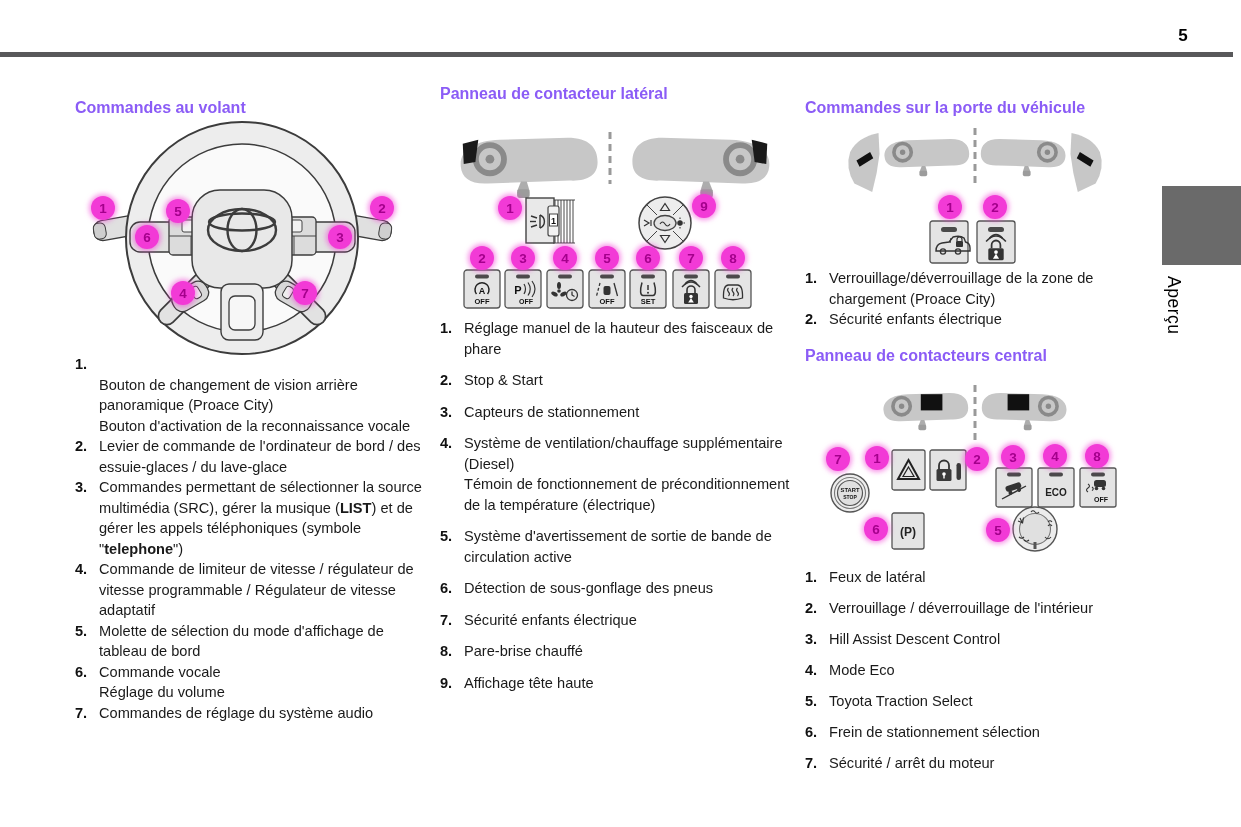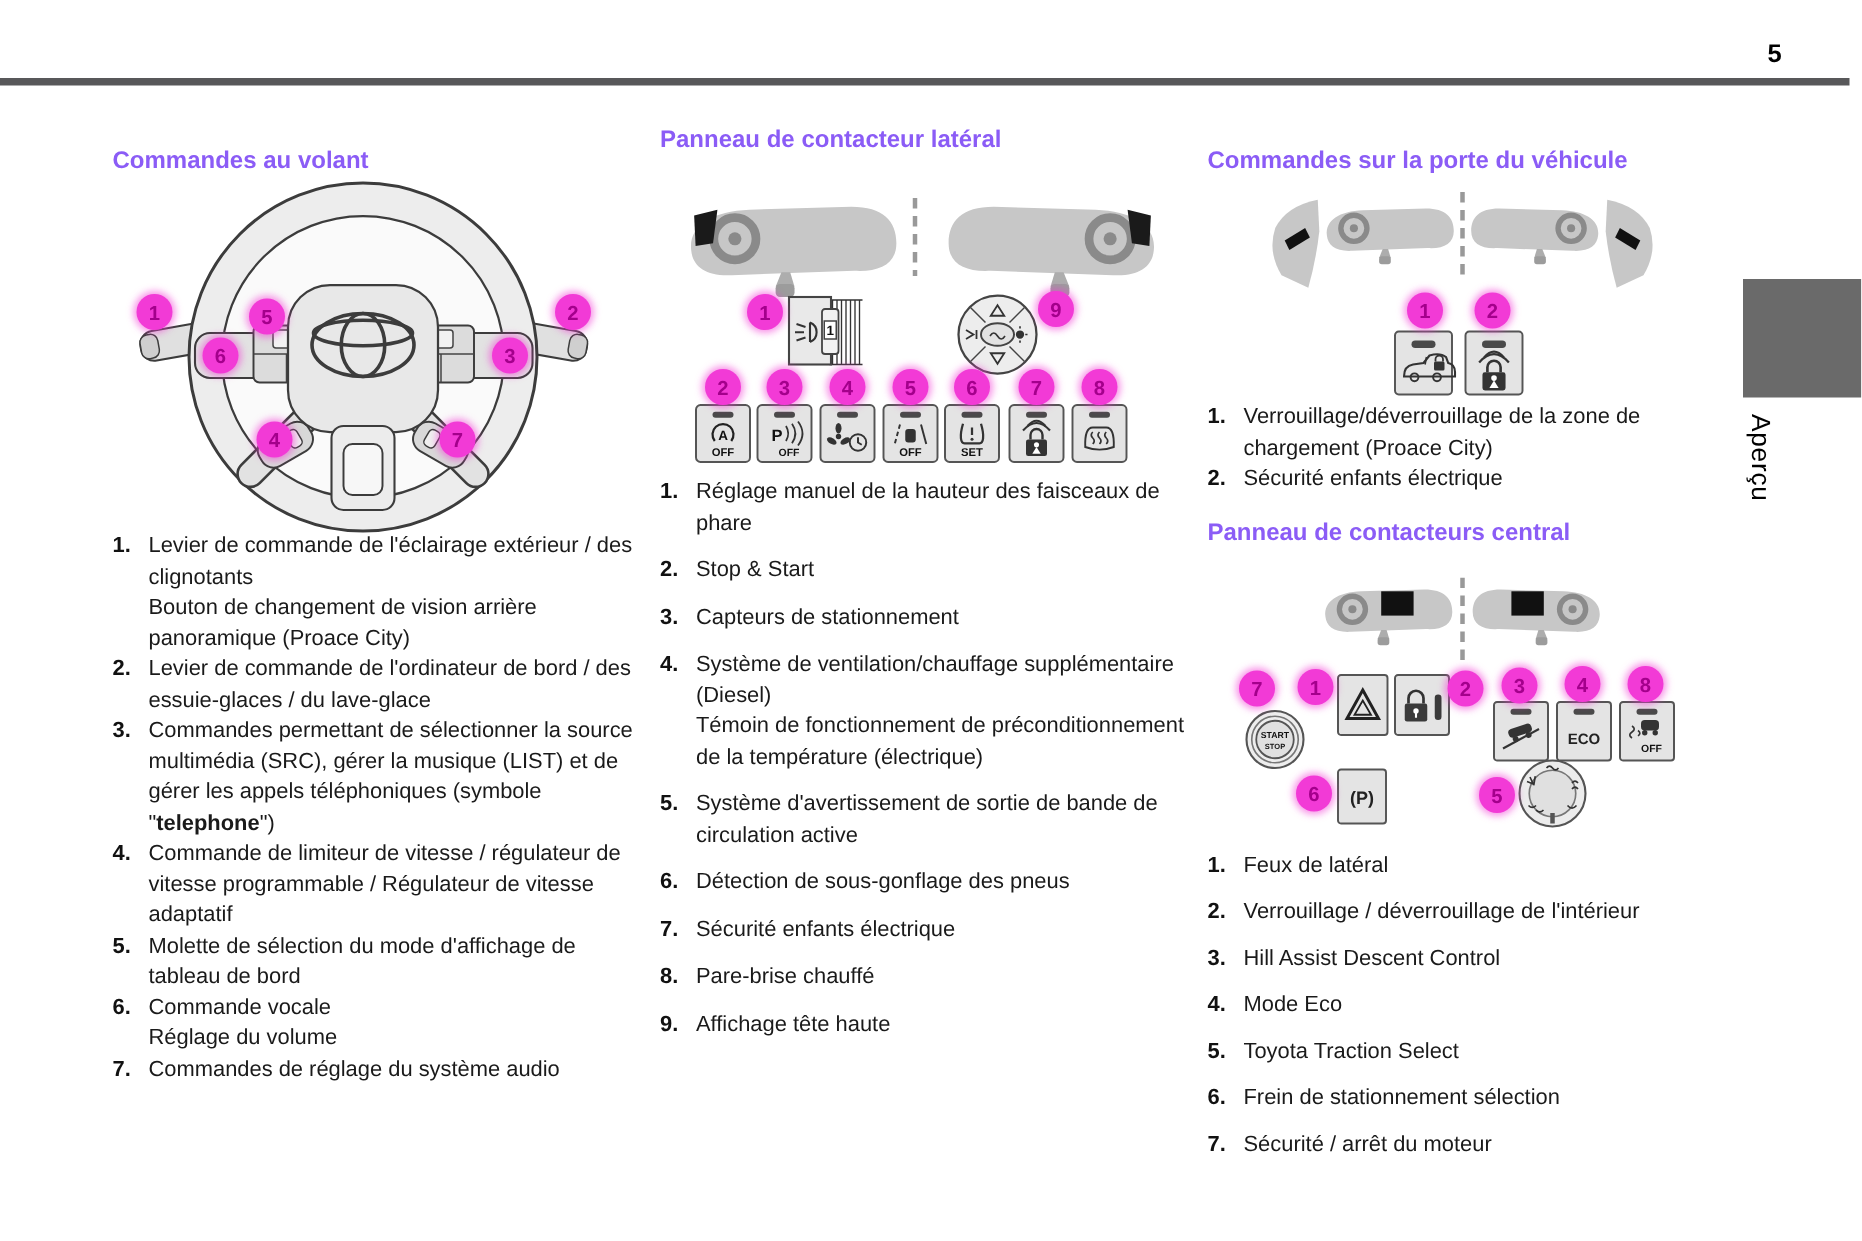--- a/index.html
+++ b/index.html
@@ -421,31 +421,31 @@
   <div class="callout" style="left:1013px;top:457px;">3</div>
   <div class="callout" style="left:1055px;top:456px;">4</div>
   <div class="callout" style="left:1097px;top:456px;">8</div>
   <div class="callout" style="left:876px;top:529px;">6</div>
   <div class="callout" style="left:998px;top:530px;">5</div>
 
   <div class="list" style="left:75px;top:354px;width:358px;">
 
       <div class="li">
         <span class="num">1.</span>
-        <span class="txt"><span>Levier de commande de l'éclairage extérieur / des clignotants</span><br><span>Bouton de changement de vision arrière panoramique (Proace City)</span><br></span>
+        <span class="txt"><br><span>Bouton de changement de vision arrière panoramique (Proace City)</span><br><span>Bouton d'activation de la reconnaissance vocale</span></span>
       </div>
 
       <div class="li">
         <span class="num">2.</span>
         <span class="txt"><span>Levier de commande de l'ordinateur de bord / des essuie-glaces / du lave-glace</span></span>
       </div>
 
       <div class="li">
         <span class="num">3.</span>
-        <span class="txt"><span>Commandes permettant de sélectionner la source multimédia (</span><span style="font-weight: normal;">SRC</span><span>), gérer la musique (</span><span style="font-weight: normal;">LIST</span><span>) et de gérer les appels téléphoniques (symbole "</span><span style="font-weight: bold;">telephone</span><span>")</span></span>
+        <span class="txt"><span>Commandes permettant de sélectionner la source multimédia (</span><span style="font-weight: normal;">SRC</span><span>), gérer la musique (</span><span style="font-weight: bold;">LIST</span><span>) et de gérer les appels téléphoniques (symbole "</span><span style="font-weight: bold;">telephone</span><span>")</span></span>
       </div>
 
       <div class="li">
         <span class="num">4.</span>
         <span class="txt"><span>Commande de limiteur de vitesse / régulateur de vitesse programmable / Régulateur de vitesse adaptatif</span></span>
       </div>
 
       <div class="li">
         <span class="num">5.</span>
         <span class="txt"><span>Molette de sélection du mode d'affichage de tableau de bord</span></span>

